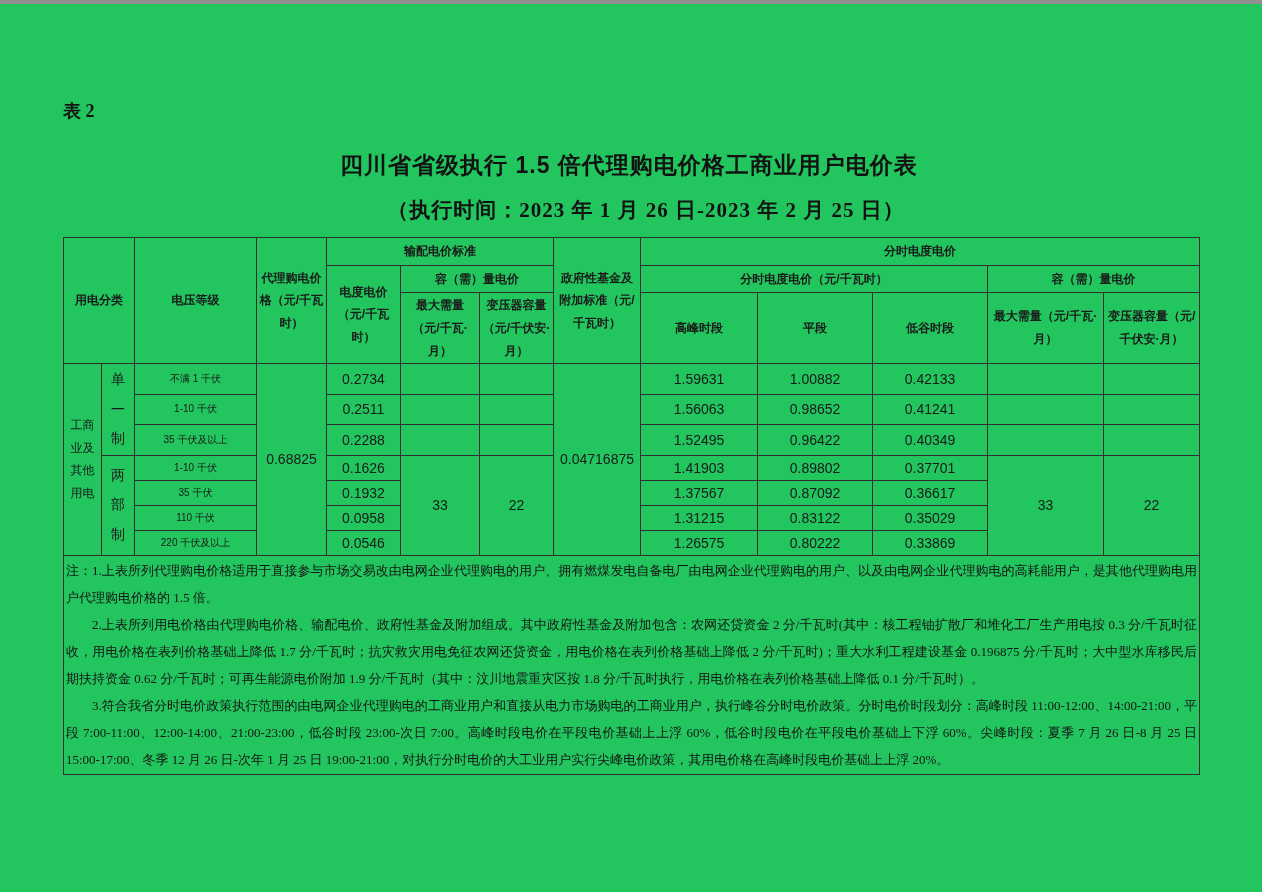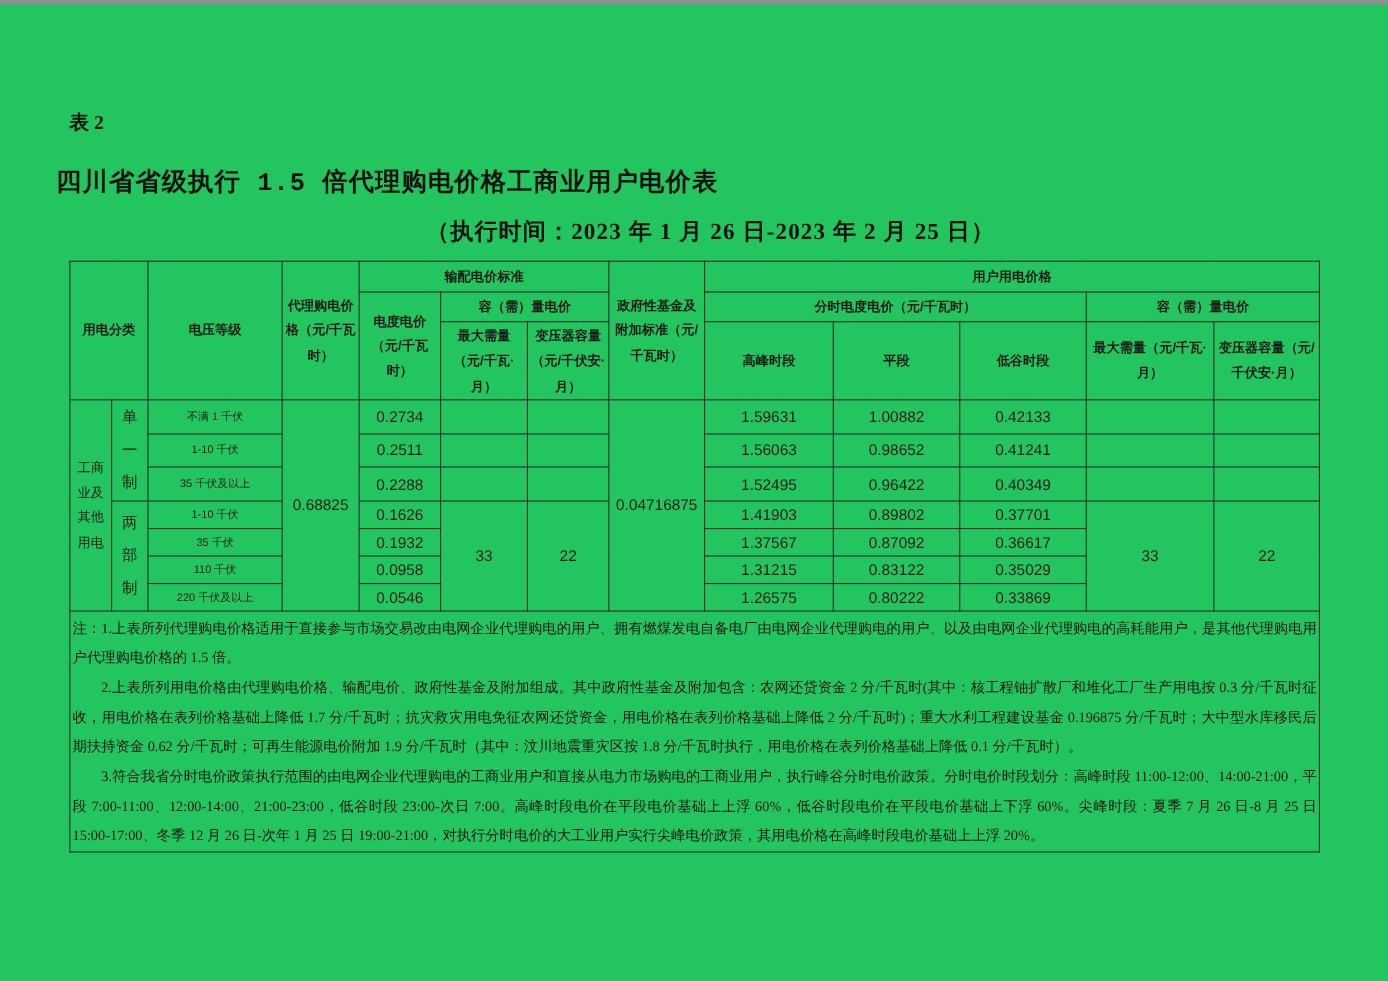--- a/index.html
+++ b/index.html
@@ -14,23 +14,23 @@
   .top-strip {
     position: absolute; top: 0; left: 0; width: 1262px; height: 4px;
     background: #909090;
   }
   .doc-label {
     position: absolute; left: 63px; top: 99px;
     font-family: "Liberation Serif", "DejaVu Serif", serif;
     font-weight: bold; font-size: 18px; color: #141414;
   }
   .doc-title {
-    position: absolute; left: 51px; top: 150px; width: 1136px;
-    text-align: left;
-    font-family: Liberation Mono, monospace;
+    position: absolute; left: 61px; top: 150px; width: 1136px;
+    text-align: center;
+    font-family: Liberation Sans, sans-serif;
     font-weight: bold; font-size: 23px; letter-spacing: 1px; color: #121212;
   }
   .doc-subtitle {
     position: absolute; left: 78px; top: 196px; width: 1136px;
     text-align: center;
     font-family: "Liberation Serif", "DejaVu Serif", serif;
     font-weight: bold; font-size: 21px; letter-spacing: 1px; color: #121212;
   }
   table.price-table {
     position: absolute; left: 63px; top: 237px;
@@ -95,21 +95,21 @@
       <col style="width:96px">
     </colgroup>
     <tbody>
 
       <tr class="hr1">
         <th class="hdr" colspan="2" rowspan="3">用电分类</th>
         <th class="hdr" rowspan="3">电压等级</th>
         <th class="hdr" rowspan="3">代理购电价格（元/千瓦时）</th>
         <th class="hdr" colspan="3">输配电价标准</th>
         <th class="hdr" rowspan="3">政府性基金及附加标准（元/千瓦时）</th>
-        <th class="hdr" colspan="5">用户用电价格</th>
+        <th class="hdr" colspan="5">分时电度电价</th>
       </tr>
 
       <tr class="hr2">
         <th class="hdr" rowspan="2">电度电价（元/千瓦时）</th>
         <th class="hdr" colspan="2">容（需）量电价</th>
         <th class="hdr" colspan="3">分时电度电价（元/千瓦时）</th>
         <th class="hdr" colspan="2">容（需）量电价</th>
       </tr>
 
       <tr class="hr3">

